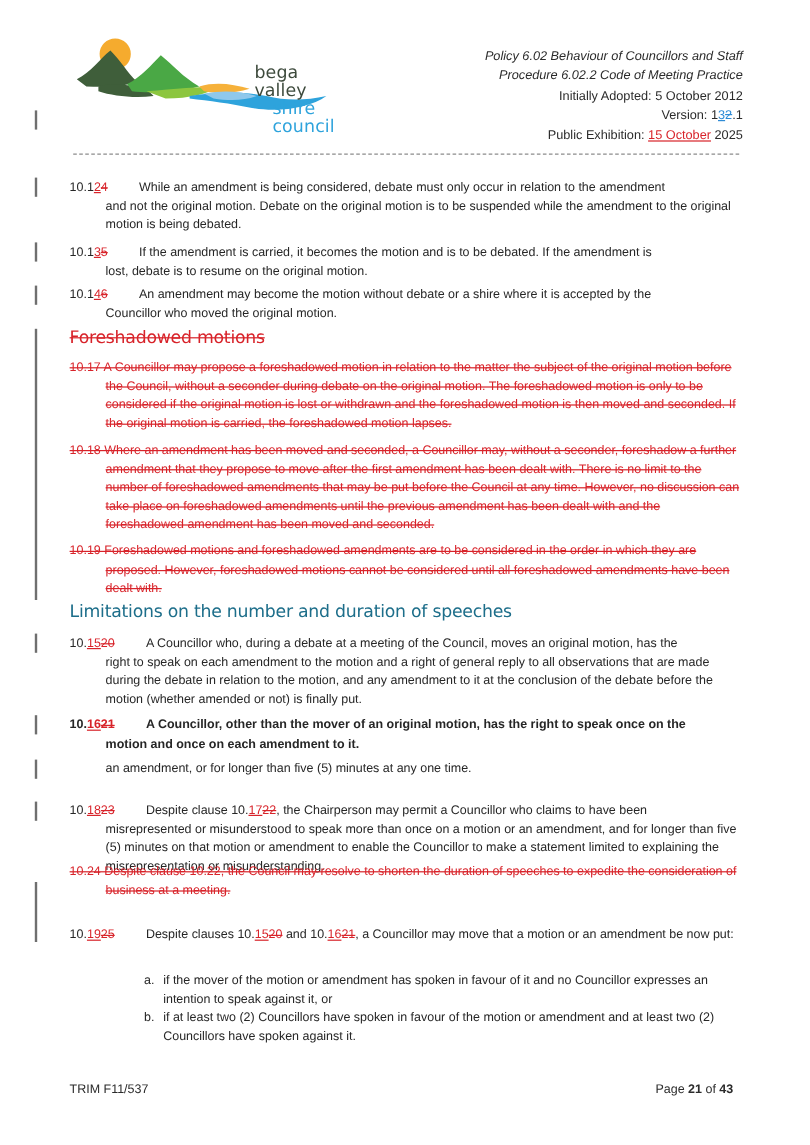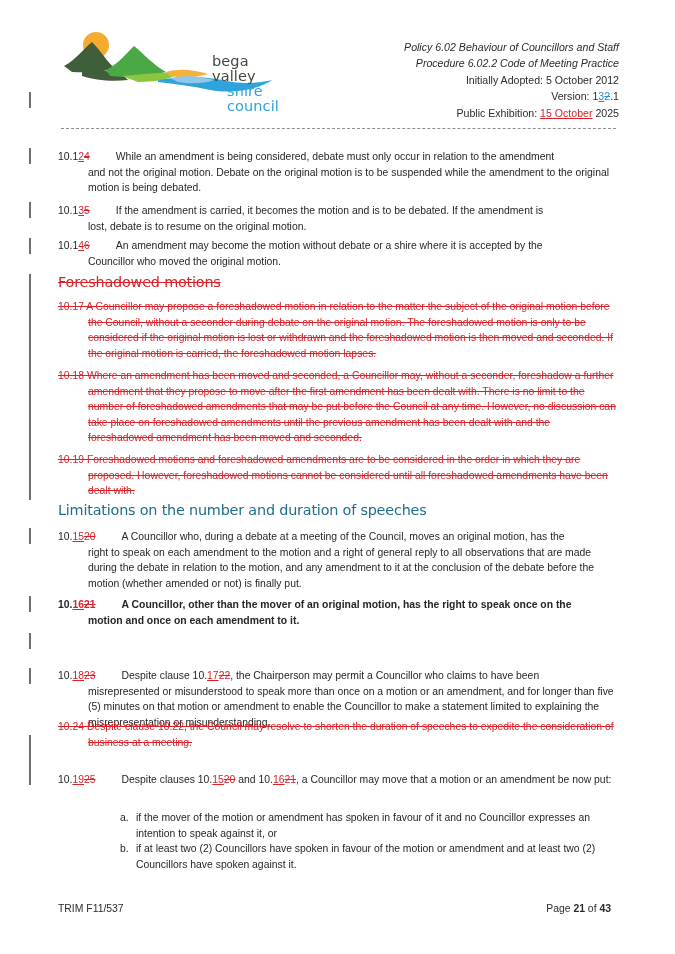--- a/index.html
+++ b/index.html
@@ -113,20 +113,21 @@
     <div><span class="num"><span>10.</span><span class="ins-red">15</span><span class="del-red">20</span></span><span class="gap"></span><span>A Councillor who, during a debate at a meeting of the Council, moves an original motion, has the</span></div>
     <div class="cont">right to speak on each amendment to the motion and a right of general reply to all observations that are made during the debate in relation to the motion, and any amendment to it at the conclusion of the debate before the motion (whether amended or not) is finally put.</div>
   </div>
 
   <div class="para" style="top:597px;font-weight:bold;">
     <div><span class="num"><span>10.</span><span class="ins-red">16</span><span class="del-red">21</span></span><span class="gap"></span><span>A Councillor, other than the mover of an original motion, has the right to speak once on the</span></div>
     <div class="cont">motion and once on each amendment to it.</div>
   </div>
 
   <div class="para" style="top:633px;">
+    <div class="cont">an amendment, or for longer than five (5) minutes at any one time.</div>
   </div>
 
   <div class="para" style="top:668px;">
     <div><span class="num"><span>10.</span><span class="ins-red">18</span><span class="del-red">23</span></span><span class="gap"></span><span>Despite clause 10.</span><span class="ins-red">17</span><span class="del-red">22</span><span>, the Chairperson may permit a Councillor who claims to have been</span></div>
     <div class="cont">misrepresented or misunderstood to speak more than once on a motion or an amendment, and for longer than five (5) minutes on that motion or amendment to enable the Councillor to make a statement limited to explaining the misrepresentation or misunderstanding.</div>
   </div>
 
   <div class="para deleted hanging" style="top:719px;">10.24 Despite clause 10.22, the Council may resolve to shorten the duration of speeches to expedite the consideration of business at a meeting.</div>
 
   <div class="para" style="top:772px;">

